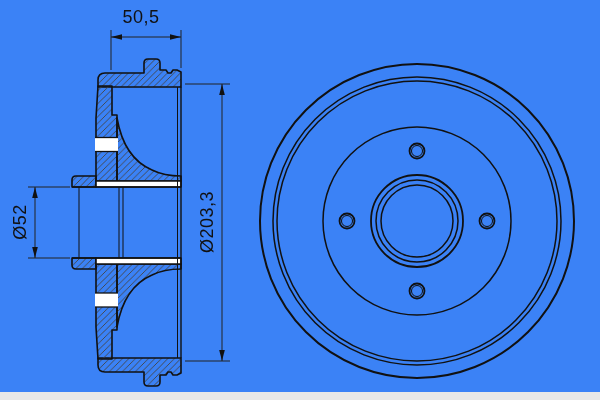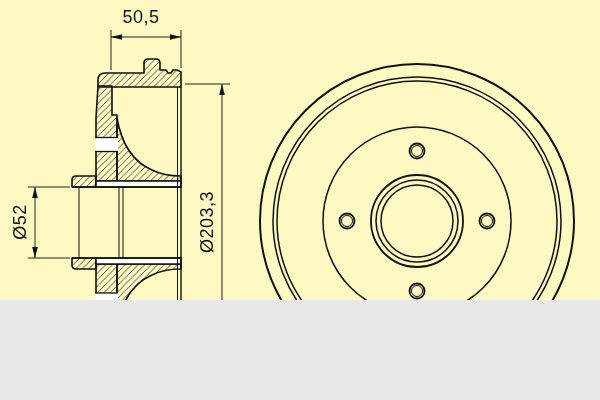--- a/index.html
+++ b/index.html
@@ -1,19 +1,19 @@
 <!DOCTYPE html>
 <html><head>
 <meta charset="utf-8">
 <style>
   html,body{margin:0;padding:0;background:#e8e8e8;}
   .canvas{
     position:relative;
-    width:600px;height:300px;
-    background:#fef9c3;
+    width:600px;height:392px;
+    background:#3b82f6;
     overflow:hidden;
     font-family:"Liberation Sans", sans-serif;
   }
   svg{position:absolute;left:0;top:0;}
   .dim-label{
     position:absolute;
     color:#111;
     font-size:18px;
     letter-spacing:.5px;
     text-align:center;

